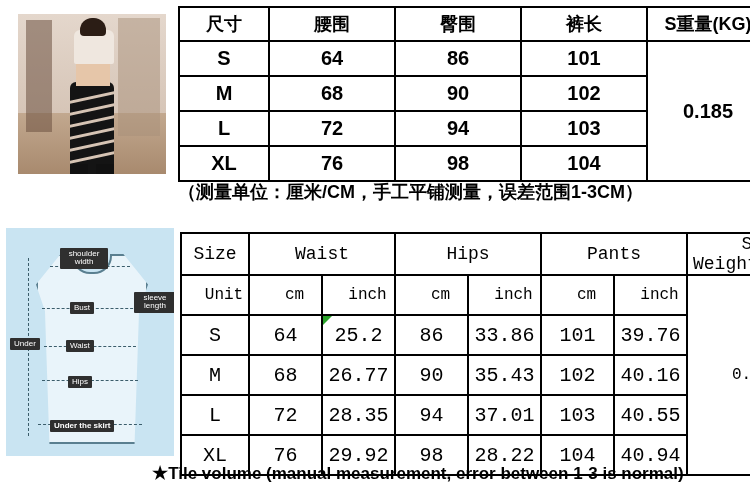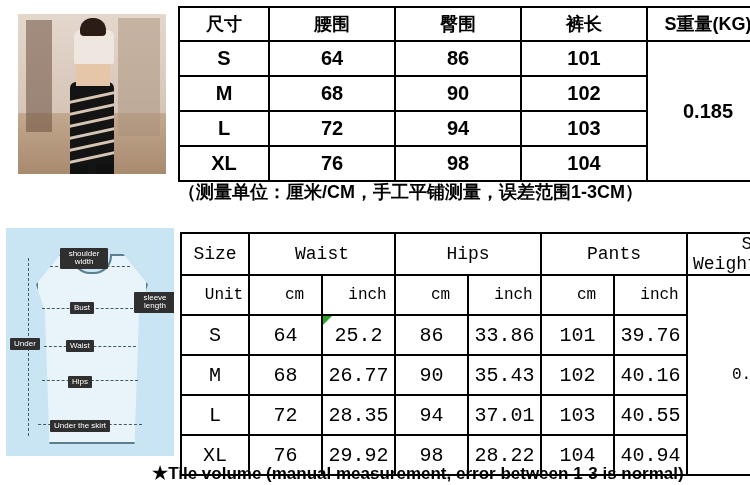--- a/index.html
+++ b/index.html
@@ -317,21 +317,21 @@
       <div class="dash-h" style="left:36px; top:152px; width:96px;"></div>
       <div class="dash-h" style="left:32px; top:196px; width:104px;"></div>
       <div class="dash-v" style="left:22px; top:30px; height:178px;"></div>
 
       <div class="tag multi" style="left:54px; top:20px;">shoulder width</div>
       <div class="tag multi" style="left:128px; top:64px; width:34px;">sleeve length</div>
       <div class="tag" style="left:64px; top:74px;">Bust</div>
       <div class="tag" style="left:60px; top:112px;">Waist</div>
       <div class="tag" style="left:62px; top:148px;">Hips</div>
       <div class="tag" style="left:4px; top:110px;">Under</div>
-      <div class="tag" style="left:44px; top:192px;">Under the skirt</div>
+      <div class="tag" style="left:44px; top:192px;font-weight:bold;">Under the skirt</div>
     </div>
 
     <table class="en">
       <tbody>
         <tr class="hdr">
           <td class="c-size">Size</td>
           <td colspan="2">Waist</td>
           <td colspan="2">Hips</td>
           <td colspan="2">Pants</td>
           <td class="c-wt hdr-wt">S Weight(KG)</td>

